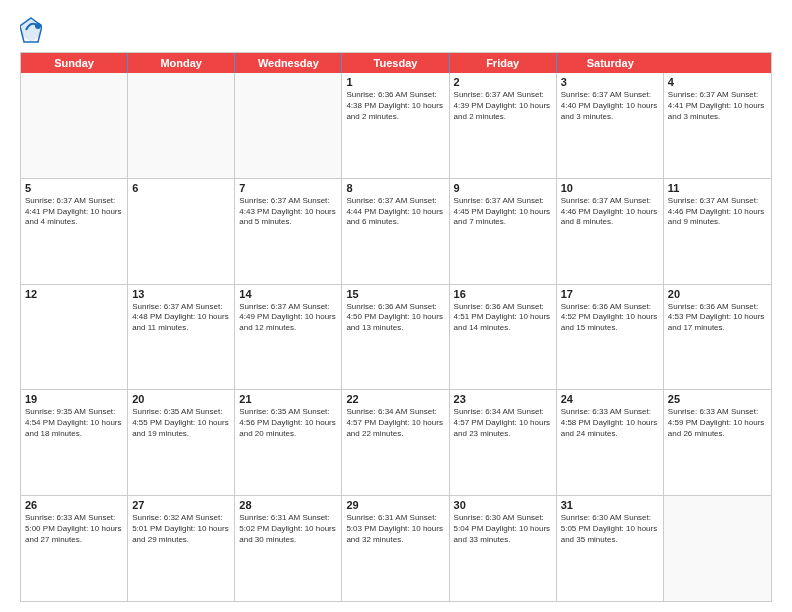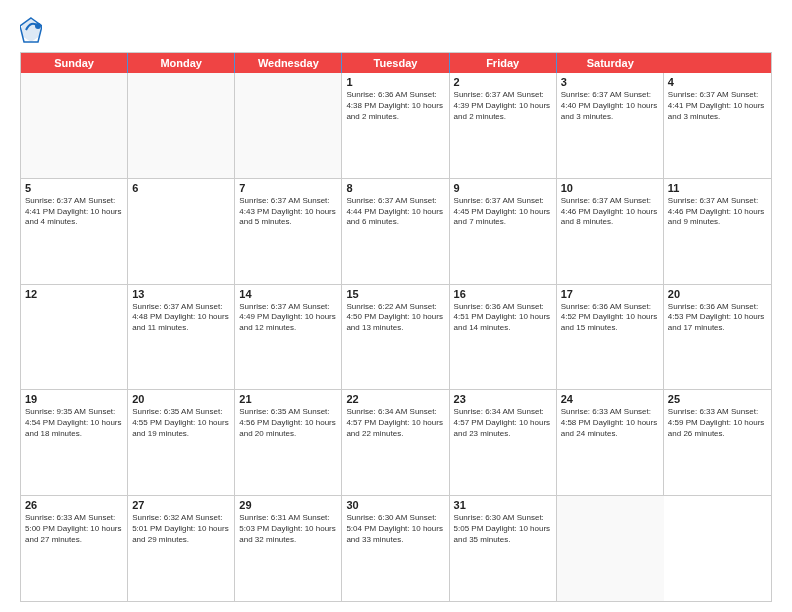--- a/index.html
+++ b/index.html
@@ -241,21 +241,21 @@
           </div>
           <div class="cal-cell">
             <span class="day-num">14</span>
             <div class="cell-text">Sunrise: 6:37 AM
 Sunset: 4:49 PM
 Daylight: 10 hours
 and 12 minutes.</div>
           </div>
           <div class="cal-cell">
             <span class="day-num">15</span>
-            <div class="cell-text">Sunrise: 6:22 AM
+            <div class="cell-text">Sunrise: 6:36 AM
 Sunset: 4:50 PM
 Daylight: 10 hours
 and 13 minutes.</div>
           </div>
           <div class="cal-cell">
             <span class="day-num">16</span>
             <div class="cell-text">Sunrise: 6:36 AM
 Sunset: 4:51 PM
 Daylight: 10 hours
 and 14 minutes.</div>
@@ -333,20 +333,27 @@
 Sunset: 5:00 PM
 Daylight: 10 hours
 and 27 minutes.</div>
           </div>
           <div class="cal-cell">
             <span class="day-num">27</span>
             <div class="cell-text">Sunrise: 6:32 AM
 Sunset: 5:01 PM
 Daylight: 10 hours
 and 29 minutes.</div>
+          </div>
+          <div class="cal-cell">
+            <span class="day-num">28</span>
+            <div class="cell-text">Sunrise: 6:31 AM
+Sunset: 5:02 PM
+Daylight: 10 hours
+and 30 minutes.</div>
           </div>
           <div class="cal-cell">
             <span class="day-num">29</span>
             <div class="cell-text">Sunrise: 6:31 AM
 Sunset: 5:03 PM
 Daylight: 10 hours
 and 32 minutes.</div>
           </div>
           <div class="cal-cell">
             <span class="day-num">30</span>

